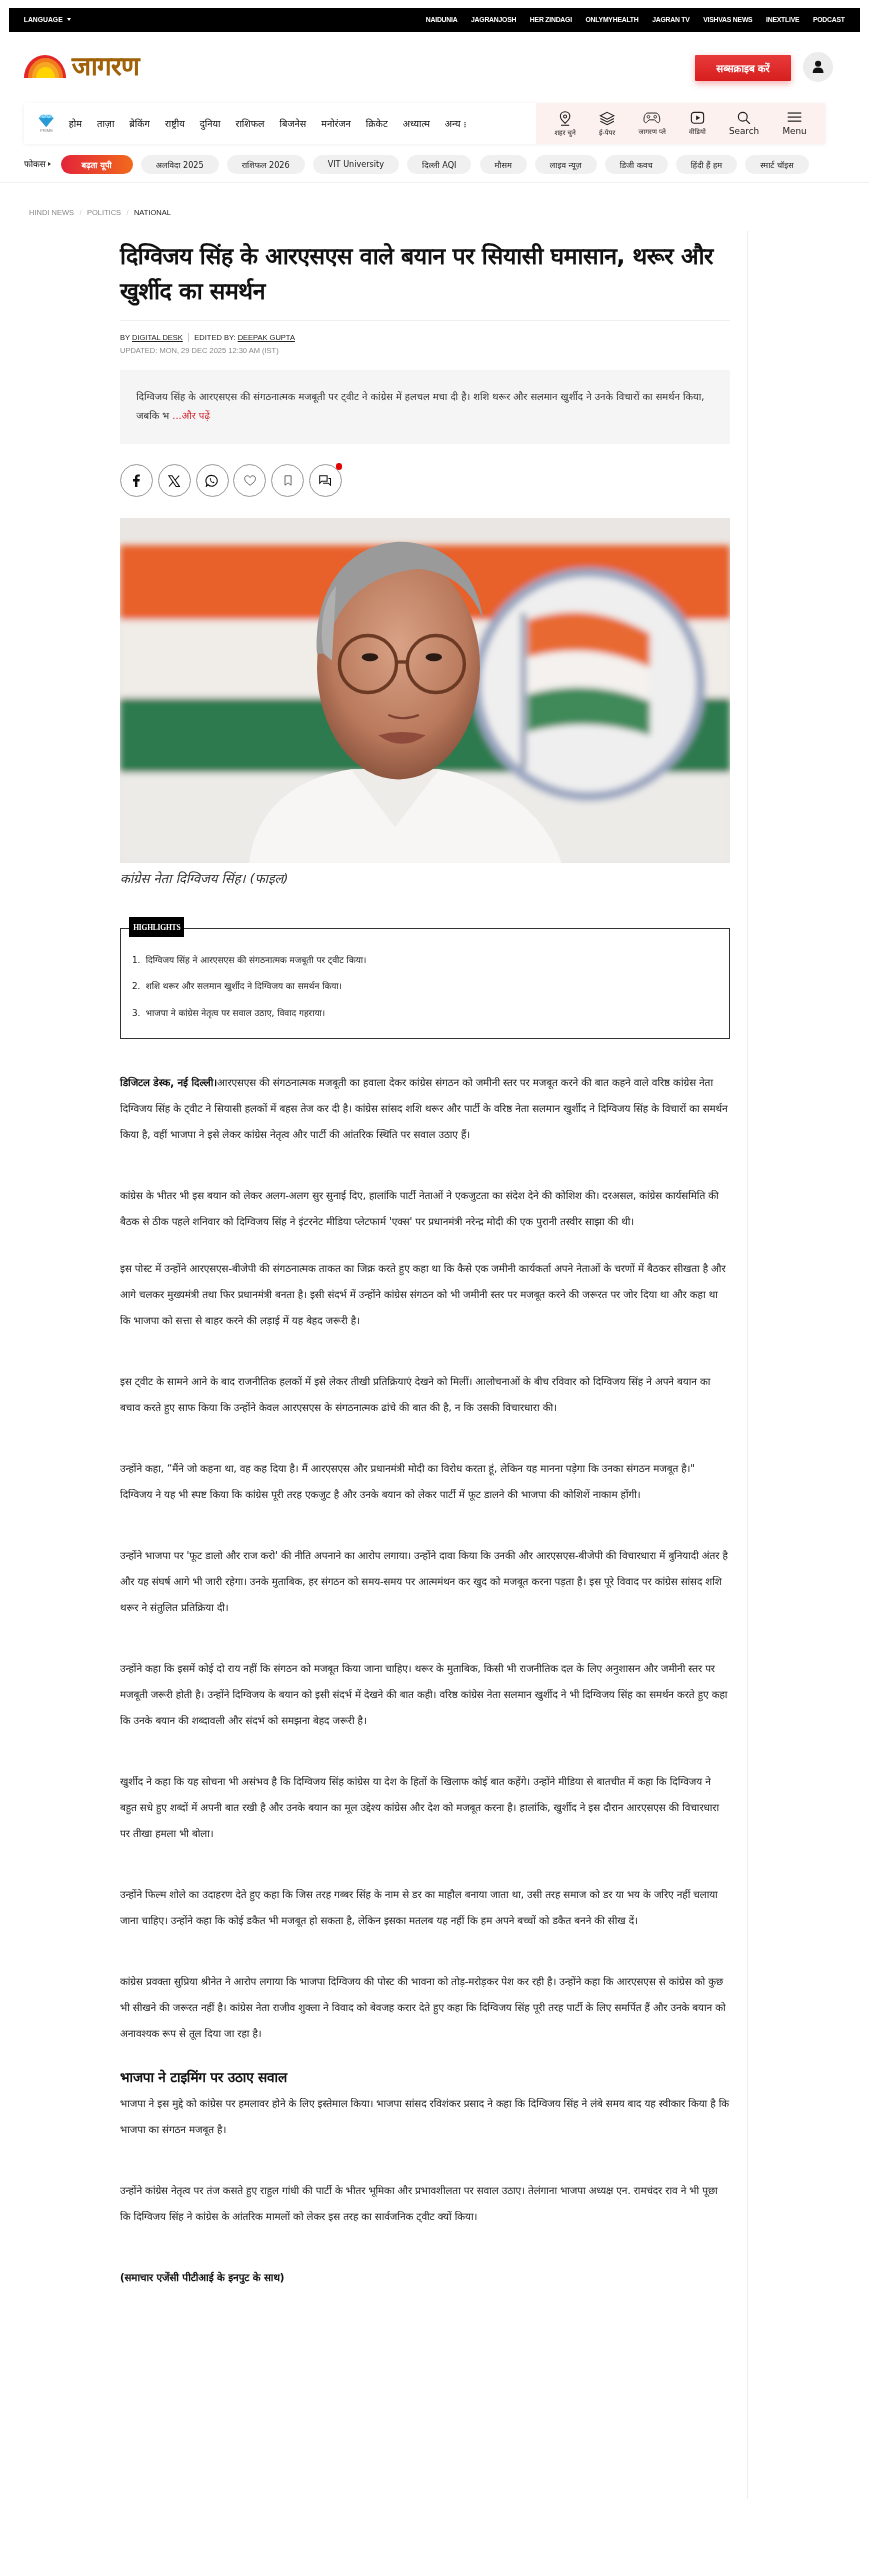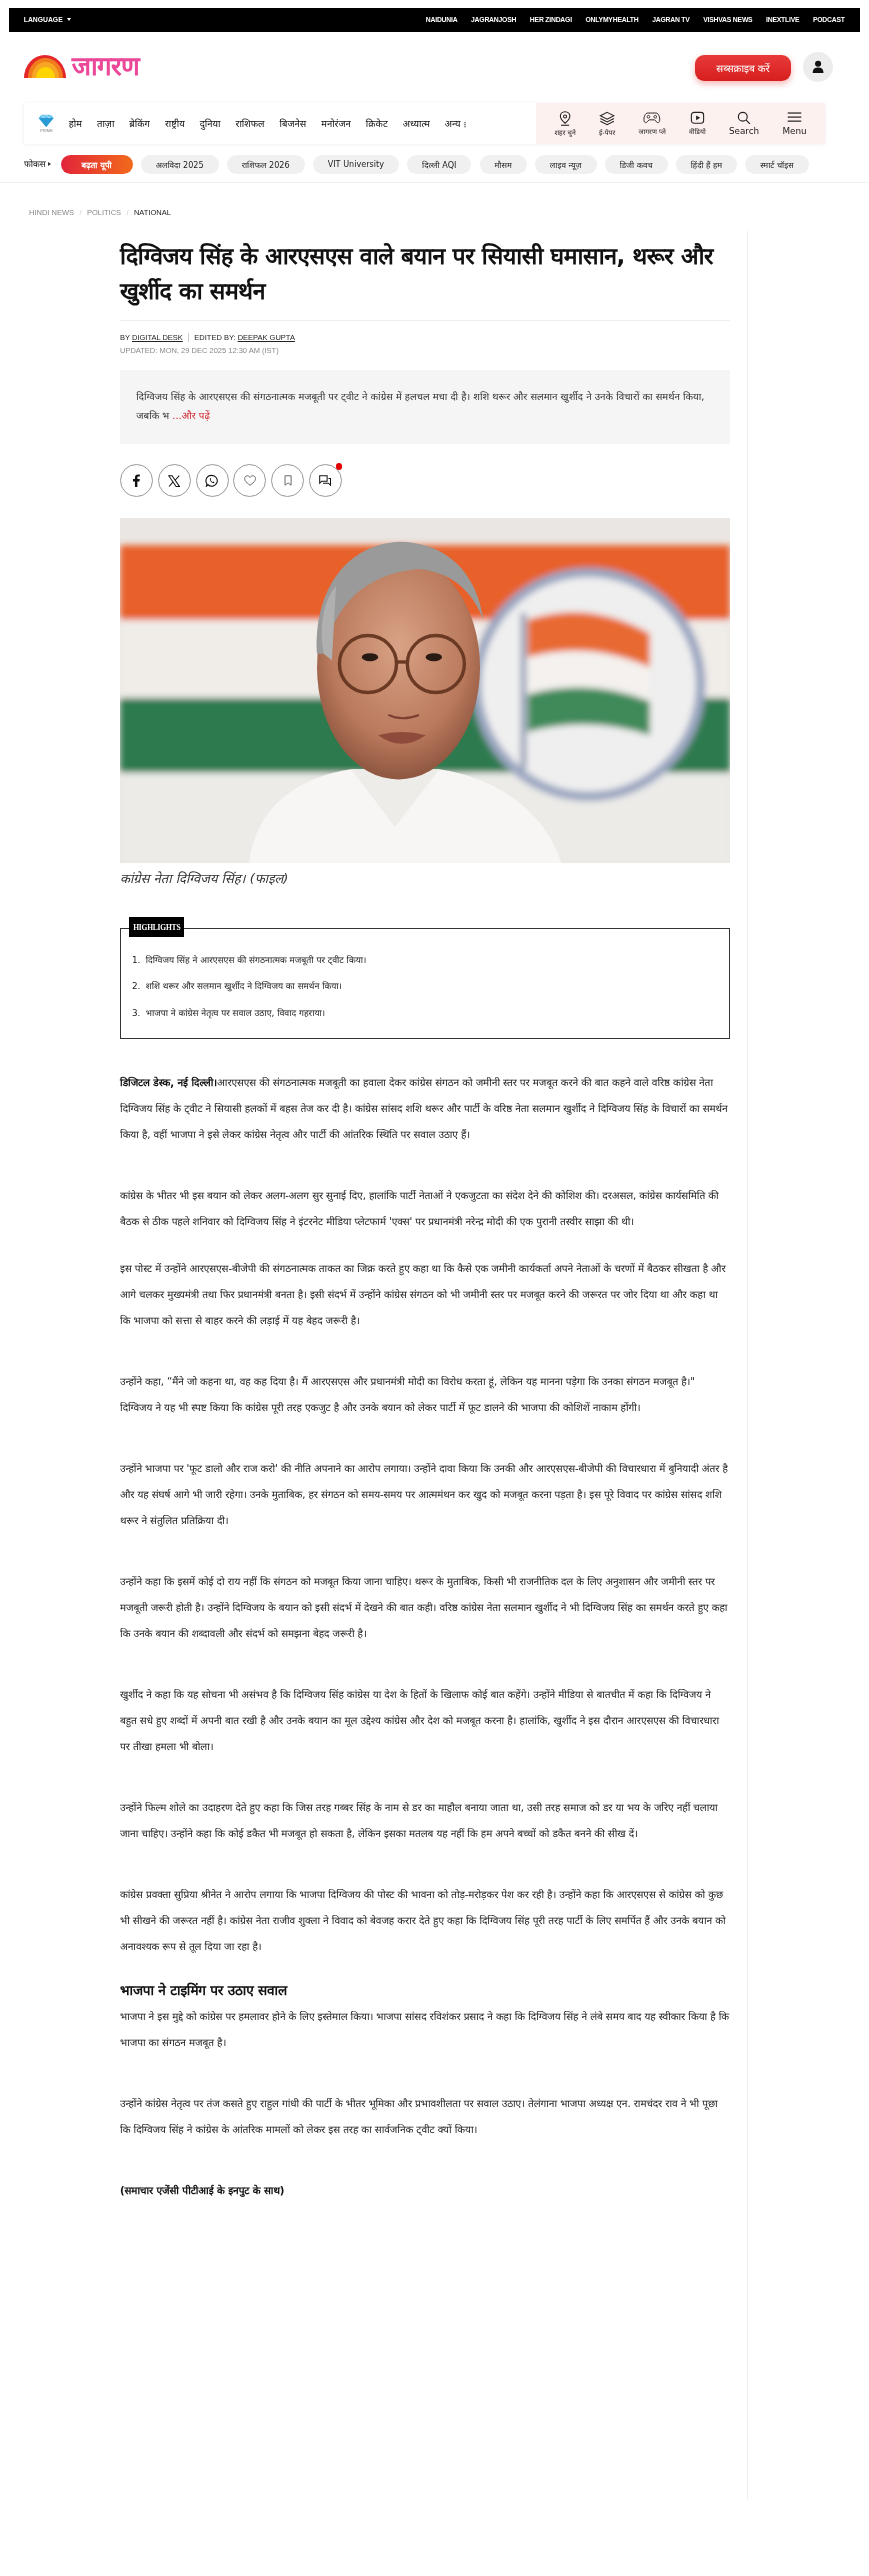--- a/index.html
+++ b/index.html
@@ -6,22 +6,22 @@
 html,body{width:869px;background:#fff;font-family:"Liberation Sans","DejaVu Sans",sans-serif;color:#111}
 .topbar{position:absolute;left:8.8px;top:7.5px;width:851px;height:24.4px;background:#000;display:flex;align-items:center;justify-content:space-between;padding:0 15px;}
 .topbar .lang{color:#fff;font-size:6.8px;font-weight:700;letter-spacing:0;display:flex;align-items:center;gap:2.7px;cursor:pointer}
 .topbar .lang .caret{width:0;height:0;border-left:2.7px solid transparent;border-right:2.7px solid transparent;border-top:3.4px solid #fff;display:inline-block;margin-left:2px}
 .topbar .links{display:flex;gap:13.6px}
 .topbar .links span{color:#fff;font-size:6.8px;font-weight:700;letter-spacing:-0.2px;cursor:pointer}
 .header{position:absolute;left:0;top:41px;width:869px;height:54px}
 .logo{position:absolute;left:24.4px;top:12.2px;display:flex;align-items:center;gap:5.4px}
 .logo .sun{width:42px;height:23px;position:relative;overflow:hidden}
 .logo .sun i{position:absolute;bottom:-23px;left:0;border-radius:50%}
-.logo .wordmark{font-family:"DejaVu Sans",sans-serif;font-size:26px;font-weight:900;color:#ec4899;letter-spacing:-0.7px;line-height:1}
-.subscribe{position:absolute;left:695px;top:13.6px;width:96px;height:26px;border-radius:9px;background:linear-gradient(#e83a3a,#d71e1e);color:#fff;font-size:10.2px;font-weight:400;display:flex;align-items:center;justify-content:center;box-shadow:0 2.7px 6.8px rgba(230,40,40,.35);cursor:pointer}
+.logo .wordmark{font-family:"DejaVu Sans",sans-serif;font-size:26px;font-weight:900;color:#a16207;letter-spacing:-0.7px;line-height:1}
+.subscribe{position:absolute;left:695px;top:13.6px;width:96px;height:26px;border-radius:1px;background:linear-gradient(#e83a3a,#d71e1e);color:#fff;font-size:10.2px;font-weight:700;display:flex;align-items:center;justify-content:center;box-shadow:0 2.7px 6.8px rgba(230,40,40,.35);cursor:pointer}
 .user-btn{position:absolute;left:803px;top:11px;width:30px;height:30px;border-radius:50%;background:#ececec;display:flex;align-items:center;justify-content:center;cursor:pointer}
 .navbar{position:absolute;left:24px;top:103px;width:801px;height:41px;background:#fff;box-shadow:0 0.7px 4.1px rgba(0,0,0,.08);display:flex;align-items:center}
 .navbar .prime{width:34px;display:flex;flex-direction:column;align-items:center;cursor:pointer;margin-left:5.4px}
 .navbar .prime .label{font-size:4.1px;color:#888;margin-top:1.4px}
 .navbar .items{display:flex;gap:15px;margin-left:5.4px}
 .navbar .items span{font-family:"DejaVu Sans",sans-serif;font-size:9.5px;color:#111;cursor:pointer;white-space:nowrap}
 .navbar .tools{position:absolute;right:0;top:0;height:41px;width:289px;background:#fdf1ef;display:flex;align-items:center;justify-content:space-around;padding:0 6.8px}
 .navbar .tools .tool{display:flex;flex-direction:column;align-items:center;gap:2px;cursor:pointer}
 .navbar .tools .tool span{font-size:6.8px;color:#222;font-family:"DejaVu Sans",sans-serif;white-space:nowrap}
 .navbar .tools .tool.en span{font-size:8.8px}
@@ -309,20 +309,21 @@
           <span>3.</span>
           <span>भाजपा ने कांग्रेस नेतृत्व पर सवाल उठाए, विवाद गहराया।</span>
         </li>
     </ol>
   </div>
 
   <div class="body">
     <p><b>डिजिटल डेस्क, नई दिल्ली।</b><span>आरएसएस की संगठनात्मक मजबूती का हवाला देकर कांग्रेस संगठन को जमीनी स्तर पर मजबूत करने की बात कहने वाले वरिष्ठ कांग्रेस नेता दिग्विजय सिंह के ट्वीट ने सियासी हलकों में बहस तेज कर दी है। कांग्रेस सांसद शशि थरूर और पार्टी के वरिष्ठ नेता सलमान खुर्शीद ने दिग्विजय सिंह के विचारों का समर्थन किया है, वहीं भाजपा ने इसे लेकर कांग्रेस नेतृत्व और पार्टी की आंतरिक स्थिति पर सवाल उठाए हैं।</span></p>
     <p class="tight">कांग्रेस के भीतर भी इस बयान को लेकर अलग-अलग सुर सुनाई दिए, हालांकि पार्टी नेताओं ने एकजुटता का संदेश देने की कोशिश की। दरअसल, कांग्रेस कार्यसमिति की बैठक से ठीक पहले शनिवार को दिग्विजय सिंह ने इंटरनेट मीडिया प्लेटफार्म 'एक्स' पर प्रधानमंत्री नरेन्द्र मोदी की एक पुरानी तस्वीर साझा की थी।</p>
     <p>इस पोस्ट में उन्होंने आरएसएस-बीजेपी की संगठनात्मक ताकत का जिक्र करते हुए कहा था कि कैसे एक जमीनी कार्यकर्ता अपने नेताओं के चरणों में बैठकर सीखता है और आगे चलकर मुख्यमंत्री तथा फिर प्रधानमंत्री बनता है। इसी संदर्भ में उन्होंने कांग्रेस संगठन को भी जमीनी स्तर पर मजबूत करने की जरूरत पर जोर दिया था और कहा था कि भाजपा को सत्ता से बाहर करने की लड़ाई में यह बेहद जरूरी है।</p>
+    <p>इस ट्वीट के सामने आने के बाद राजनीतिक हलकों में इसे लेकर तीखी प्रतिक्रियाएं देखने को मिलीं। आलोचनाओं के बीच रविवार को दिग्विजय सिंह ने अपने बयान का बचाव करते हुए साफ किया कि उन्होंने केवल आरएसएस के संगठनात्मक ढांचे की बात की है, न कि उसकी विचारधारा की।</p>
     <p>उन्होंने कहा, “मैंने जो कहना था, वह कह दिया है। मैं आरएसएस और प्रधानमंत्री मोदी का विरोध करता हूं, लेकिन यह मानना पड़ेगा कि उनका संगठन मजबूत है।" दिग्विजय ने यह भी स्पष्ट किया कि कांग्रेस पूरी तरह एकजुट है और उनके बयान को लेकर पार्टी में फूट डालने की भाजपा की कोशिशें नाकाम होंगी।</p>
     <p>उन्होंने भाजपा पर 'फूट डालो और राज करो' की नीति अपनाने का आरोप लगाया। उन्होंने दावा किया कि उनकी और आरएसएस-बीजेपी की विचारधारा में बुनियादी अंतर है और यह संघर्ष आगे भी जारी रहेगा। उनके मुताबिक, हर संगठन को समय-समय पर आत्ममंथन कर खुद को मजबूत करना पड़ता है। इस पूरे विवाद पर कांग्रेस सांसद शशि थरूर ने संतुलित प्रतिक्रिया दी।</p>
     <p>उन्होंने कहा कि इसमें कोई दो राय नहीं कि संगठन को मजबूत किया जाना चाहिए। थरूर के मुताबिक, किसी भी राजनीतिक दल के लिए अनुशासन और जमीनी स्तर पर मजबूती जरूरी होती है। उन्होंने दिग्विजय के बयान को इसी संदर्भ में देखने की बात कही। वरिष्ठ कांग्रेस नेता सलमान खुर्शीद ने भी दिग्विजय सिंह का समर्थन करते हुए कहा कि उनके बयान की शब्दावली और संदर्भ को समझना बेहद जरूरी है।</p>
     <p>खुर्शीद ने कहा कि यह सोचना भी असंभव है कि दिग्विजय सिंह कांग्रेस या देश के हितों के खिलाफ कोई बात कहेंगे। उन्होंने मीडिया से बातचीत में कहा कि दिग्विजय ने बहुत सधे हुए शब्दों में अपनी बात रखी है और उनके बयान का मूल उद्देश्य कांग्रेस और देश को मजबूत करना है। हालांकि, खुर्शीद ने इस दौरान आरएसएस की विचारधारा पर तीखा हमला भी बोला।</p>
     <p>उन्होंने फिल्म शोले का उदाहरण देते हुए कहा कि जिस तरह गब्बर सिंह के नाम से डर का माहौल बनाया जाता था, उसी तरह समाज को डर या भय के जरिए नहीं चलाया जाना चाहिए। उन्होंने कहा कि कोई डकैत भी मजबूत हो सकता है, लेकिन इसका मतलब यह नहीं कि हम अपने बच्चों को डकैत बनने की सीख दें।</p>
     <p class="tight">कांग्रेस प्रवक्ता सुप्रिया श्रीनेत ने आरोप लगाया कि भाजपा दिग्विजय की पोस्ट की भावना को तोड़-मरोड़कर पेश कर रही है। उन्होंने कहा कि आरएसएस से कांग्रेस को कुछ भी सीखने की जरूरत नहीं है। कांग्रेस नेता राजीव शुक्ला ने विवाद को बेवजह करार देते हुए कहा कि दिग्विजय सिंह पूरी तरह पार्टी के लिए समर्पित हैं और उनके बयान को अनावश्यक रूप से तूल दिया जा रहा है।</p>
     <h2>भाजपा ने टाइमिंग पर उठाए सवाल</h2>
     <p>भाजपा ने इस मुद्दे को कांग्रेस पर हमलावर होने के लिए इस्तेमाल किया। भाजपा सांसद रविशंकर प्रसाद ने कहा कि दिग्विजय सिंह ने लंबे समय बाद यह स्वीकार किया है कि भाजपा का संगठन मजबूत है।</p>
     <p>उन्होंने कांग्रेस नेतृत्व पर तंज कसते हुए राहुल गांधी की पार्टी के भीतर भूमिका और प्रभावशीलता पर सवाल उठाए। तेलंगाना भाजपा अध्यक्ष एन. रामचंदर राव ने भी पूछा कि दिग्विजय सिंह ने कांग्रेस के आंतरिक मामलों को लेकर इस तरह का सार्वजनिक ट्वीट क्यों किया।</p>
     <p class="credit">(समाचार एजेंसी पीटीआई के इनपुट के साथ)</p>

